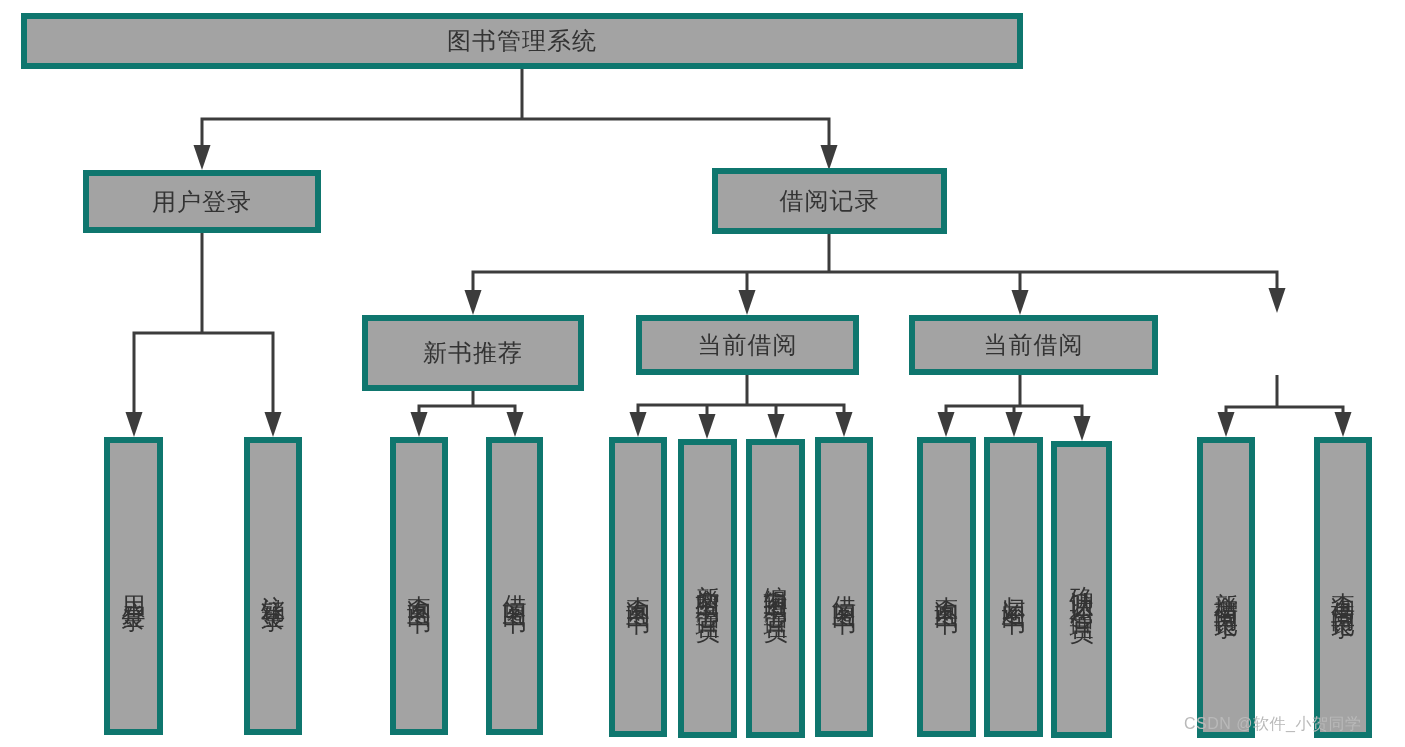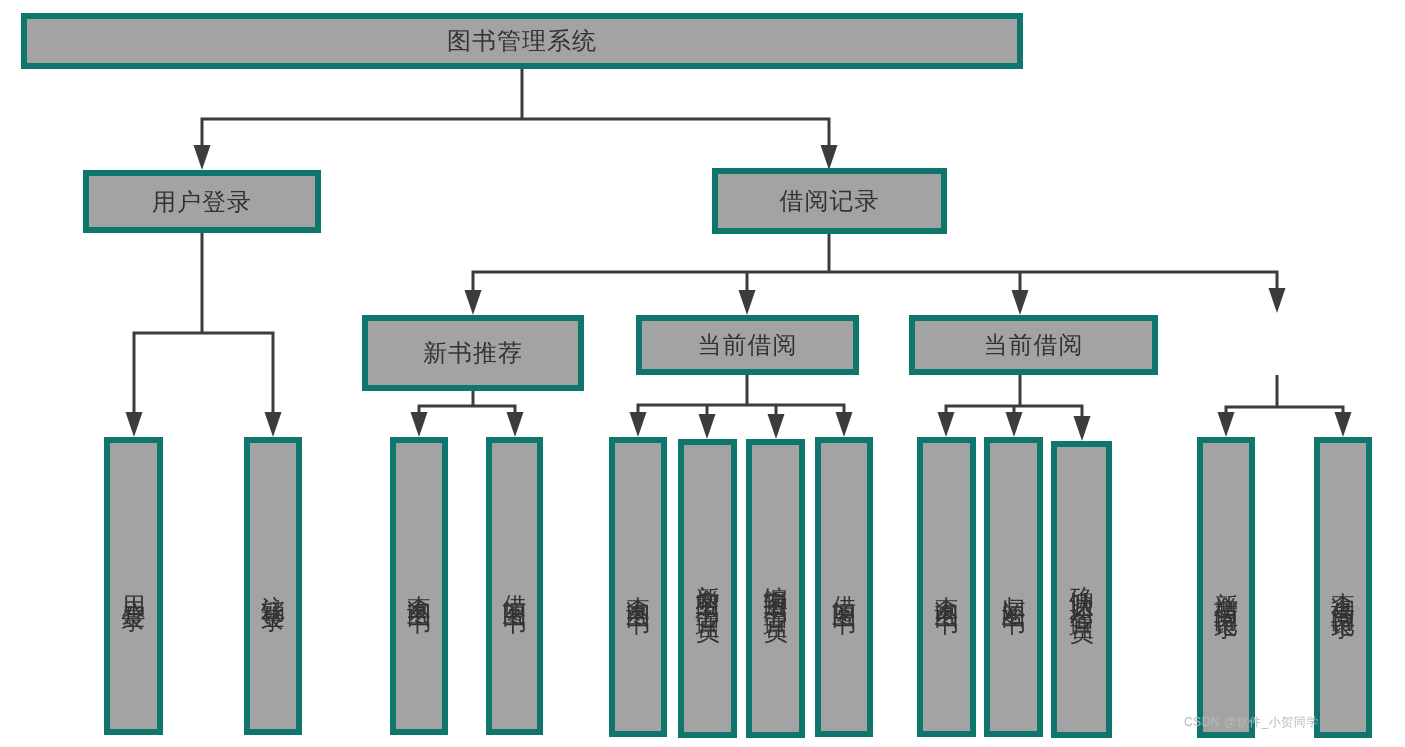--- a/index.html
+++ b/index.html
@@ -14,21 +14,21 @@
     display:flex;align-items:center;justify-content:center;
     color:#333333;font-size:24px;line-height:1.15;white-space:nowrap;
   }
   .node.h{letter-spacing:1px;}
   .node.v{
     writing-mode:vertical-rl;text-orientation:mixed;
     letter-spacing:5px;line-height:1;
   }
   .watermark{
     position:absolute;left:1184px;top:714px;
-    color:#b9b9b9;font-size:12px;letter-spacing:0.5px;white-space:nowrap;
+    color:#b9b9b9;font-size:16px;letter-spacing:0.5px;white-space:nowrap;
   }
 </style>
 </head>
 <body>
 
 <div class="canvas">
 
   <svg class="connectors" width="1405" height="747" viewBox="0 0 1405 747">
     <path d="M522 66 V119 M202 147 V119 H829 V147 M202 231 V333 M134 414 V333 H273 V414 M829 231 V272 M473 292 V272 H1277 V290 M747 272 V292 M1020 272 V292 M473 373 V406 M419 414 V406 H515 V414 M747 373 V405 M638 414 V405 H844 V414 M707 405 V416 M776 405 V416 M1020 373 V406 M946 414 V406 H1082 V418 M1014 406 V414 M1226 414 V407 H1343 V414 M1277 375 V407" fill="none" stroke="#3c3c3c" stroke-width="3"></path>
     <g fill="#3c3c3c" stroke="none">

